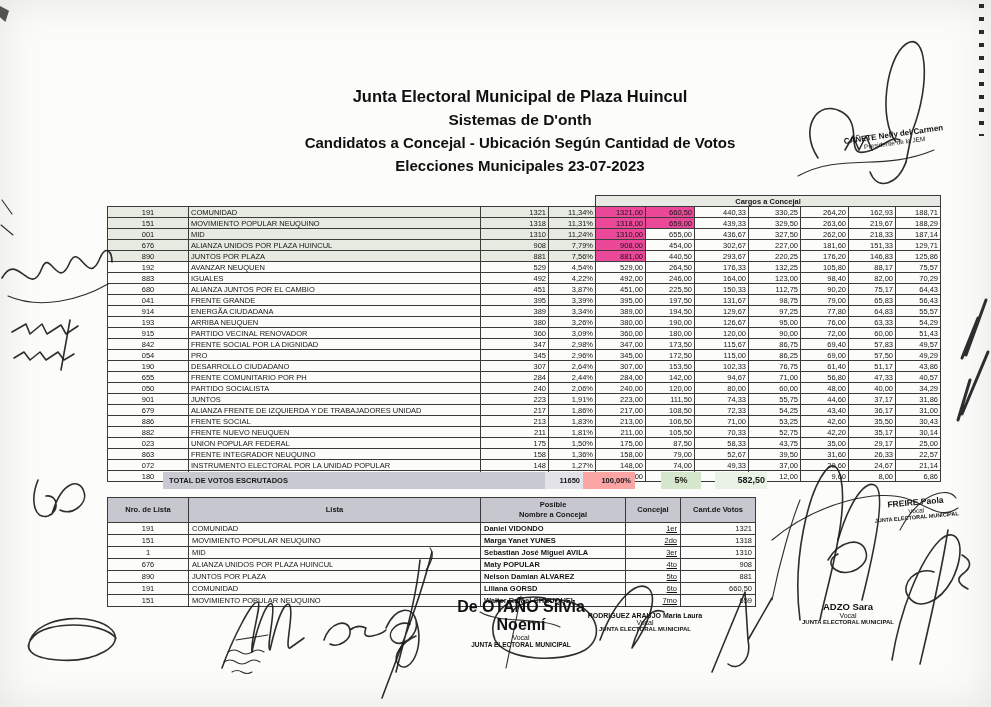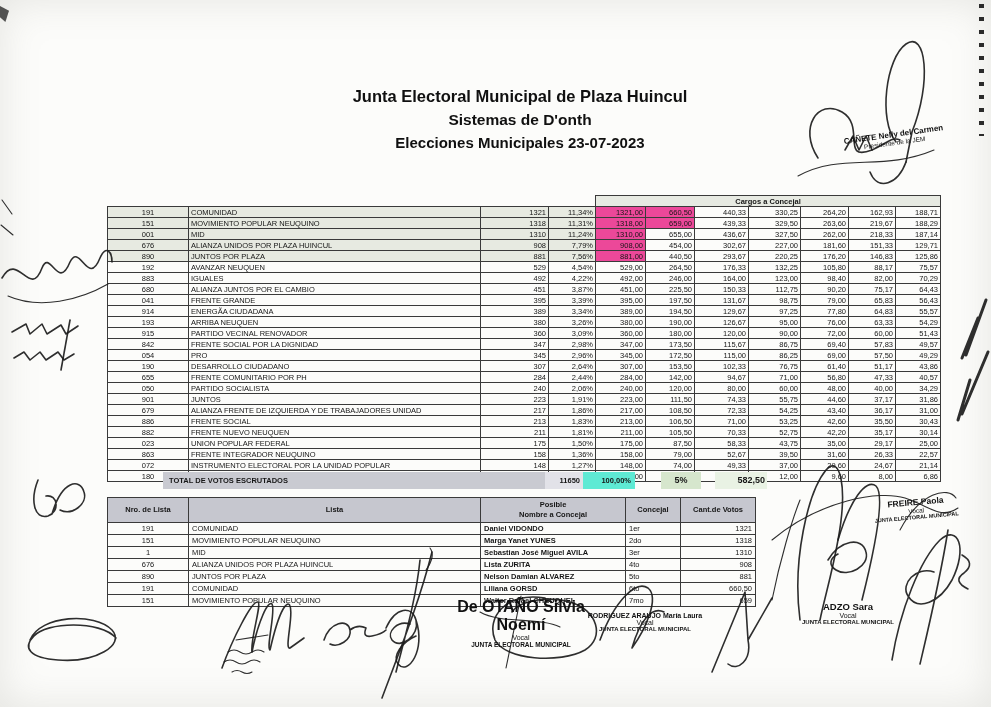--- a/index.html
+++ b/index.html
@@ -24,33 +24,33 @@
   .t1 thead .colh{background:#c6c7cf;font-weight:bold;text-align:center;}
   .t1 td.id{text-align:center;}
   .t1 td.desc{text-align:left;}
   .t1 td.num{text-align:right;}
   .t1 td.yellow{background:#ec4899;}
   .t1 td.tint{background:#e7eae1;}
   
   .total{position:absolute;left:163px;top:472px;height:17px;font-size:7.5px;font-weight:bold;display:flex;align-items:center;}
   .total .lab{width:382px;background:#c9cad1;height:17px;line-height:17px;padding-left:6px;box-sizing:border-box;}
   .total .v1{width:38px;background:#e2e2e8;text-align:right;height:17px;line-height:17px;padding-right:3px;box-sizing:border-box;padding-left:10px;}
-  .total .v2{width:52px;background:#5eead4;text-align:right;height:17px;line-height:17px;padding-right:4px;box-sizing:border-box;}
+  .total .v2{width:52px;background:#fca5a5;text-align:right;height:17px;line-height:17px;padding-right:4px;box-sizing:border-box;}
   .total .gap1{width:26px;}
   .total .v3{width:40px;background:#d6e6cd;text-align:center;height:17px;line-height:17px;font-size:9px;}
   .total .gap2{width:14px;}
   .total .v4{width:52px;background:#e9f2e4;text-align:right;height:17px;line-height:17px;font-size:9px;padding-right:2px;box-sizing:border-box;}
   
   .t2{position:absolute;left:107px;top:497px;width:648px;font-size:7.5px;}
   .t2 td,.t2 th{border:1px solid #3a3a3a;padding:0 3px;height:11px;line-height:10px;overflow:hidden;white-space:nowrap;}
   .t2 th{background:#c6c7cf;font-weight:bold;text-align:center;height:24px;}
   .t2 td.nro{text-align:center;}
   .t2 td.lista{text-align:left;}
   .t2 td.nombre{text-align:left;font-weight:bold;}
-  .t2 td.conc{text-align:left;}
+  .t2 td.conc{text-align:right;text-decoration:underline;}
   .t2 td.votos{text-align:right;}
   
   .sig-overlay{position:absolute;left:0;top:0;width:991px;height:707px;pointer-events:none;}
   .sig-overlay path{fill:none;stroke:#1c1c1c;stroke-width:1.6;stroke-linecap:round;stroke-linejoin:round;opacity:.92;}
   .sig-overlay path.thick{stroke-width:3;}
   .sig-overlay path.thin{stroke-width:1.1;}
   .offblock{position:absolute;text-align:center;color:#111;}
   .offblock .nm{font-weight:bold;}
   .offblock .rl{font-weight:normal;}
   .offblock .org{font-weight:bold;}
@@ -83,20 +83,21 @@
 <body>
 
 <div class="page">
 
   <div class="corner-mark"></div>
   <div class="edge-top"></div>
 
   <div class="title">
     <div class="l1">Junta Electoral Municipal de Plaza Huincul</div>
     <div class="l2">Sistemas de D'onth</div>
+    <div class="l3">Candidatos a Concejal - Ubicación Según Cantidad de Votos</div>
     <div class="l4">Elecciones Municipales 23-07-2023</div>
   </div>
 
   <table class="t1">
     <colgroup>
       <col style="width:81px">
         <col style="width:292px">
         <col style="width:68px">
         <col style="width:47px">
       <col style="width:50px">
@@ -498,21 +499,21 @@
         <tr>
           <td class="nro">1</td>
           <td class="lista">MID</td>
           <td class="nombre">Sebastian José Miguel AVILA</td>
           <td class="conc">3er</td>
           <td class="votos">1310</td>
         </tr>
         <tr>
           <td class="nro">676</td>
           <td class="lista">ALIANZA UNIDOS POR PLAZA HUINCUL</td>
-          <td class="nombre">Lista ZURITA</td>
+          <td class="nombre">Maty POPULAR</td>
           <td class="conc">4to</td>
           <td class="votos">908</td>
         </tr>
         <tr>
           <td class="nro">890</td>
           <td class="lista">JUNTOS POR PLAZA</td>
           <td class="nombre">Nelson Damian ALVAREZ</td>
           <td class="conc">5to</td>
           <td class="votos">881</td>
         </tr>

